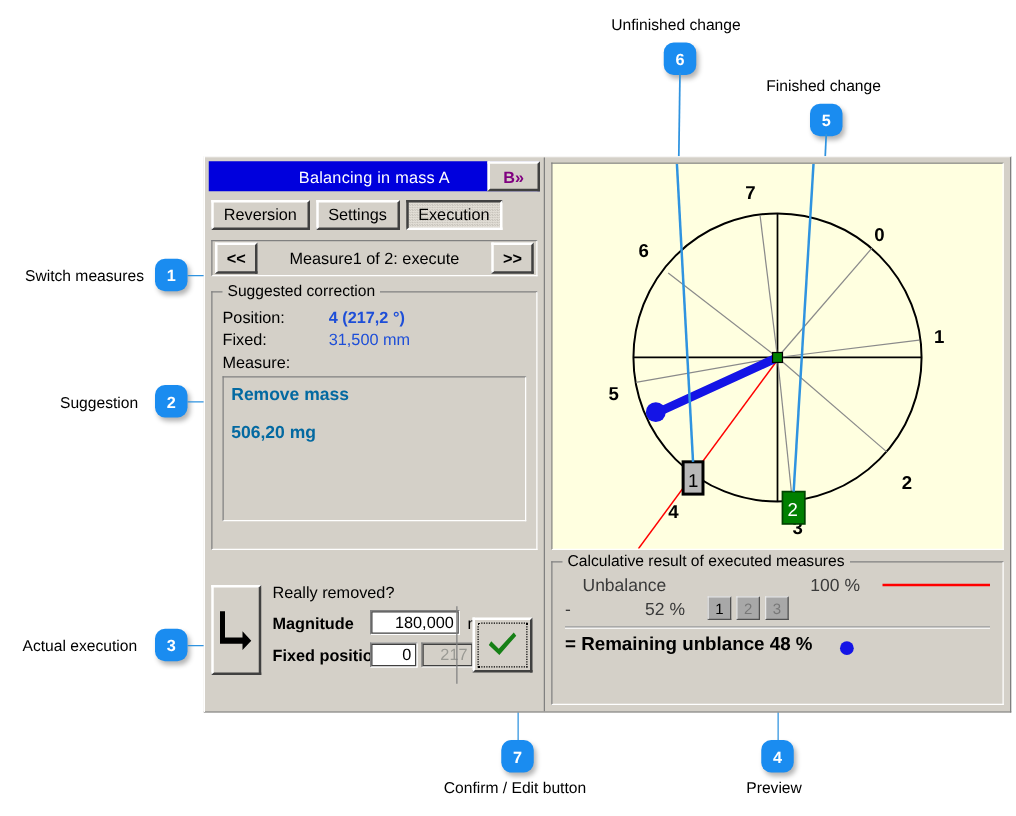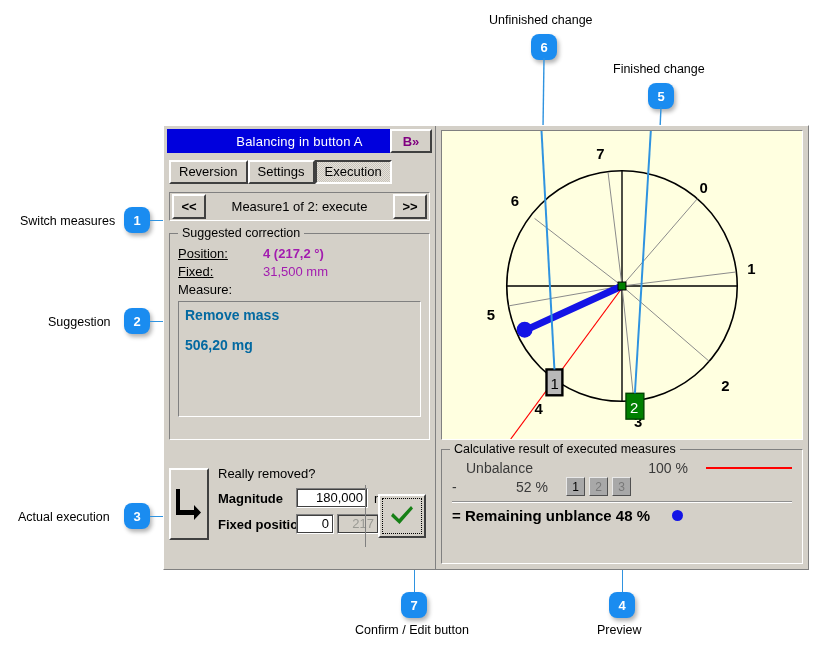--- a/index.html
+++ b/index.html
@@ -106,20 +106,21 @@
     border-top: 2px solid #ffffff;
     border-left: 2px solid #ffffff;
     border-right: 2px solid #404040;
     border-bottom: 2px solid #404040;
     box-sizing: border-box;
   }
 
   
   #tab-strip {
     display: flex;
+    gap: 5px;
     margin: 7px 0 0 5px;
   }
   .tab {
     font-size: 13px;
     padding: 2px 8px 3px 8px;
     background: #d4d0c8;
     border-top: 2px solid #ffffff;
     border-left: 2px solid #ffffff;
     border-right: 2px solid #404040;
     border-bottom: 2px solid #404040;
@@ -192,22 +193,22 @@
   #suggested-group {
     margin: 12px 5px 4px 5px;
     height: 207px;
     padding: 12px 8px 8px 8px;
   }
   .kv-row {
     display: flex;
     font-size: 13px;
     margin-bottom: 3px;
   }
-  .kv-key { width: 85px; color: #000; text-decoration: underline; }
-  .kv-val { color: #a21caf; text-align: right; }
+  .kv-key { width: 85px; color: #000; }
+  .kv-val { color: #1d4ed8; text-align: right; }
   .kv-val.bold { font-weight: bold; }
   #measure-label { font-size: 13px; margin-top: 1px; }
 
   #measure-box {
     margin-top: 4px;
     height: 116px;
     background: #d4d0c8;
     border-top: 1px solid #808080;
     border-left: 1px solid #808080;
     border-right: 1px solid #ffffff;
@@ -374,21 +375,21 @@
   }
   .badge.dim { color: #787878; }
   #result-divider {
     height: 1px;
     background: #ffffff;
     border-top: 1px solid #909090;
     margin: 5px 0 4px 0;
   }
   #remaining-row {
     display: flex;
-    align-items: center;
+    align-items: flex-end;
     font-size: 15px;
     font-weight: bold;
     color: #000;
   }
   #remaining-dot {
     width: 11px;
     height: 11px;
     border-radius: 50%;
     background: #1414e6;
     margin-left: 22px;
@@ -427,21 +428,21 @@
 
 <div class="leader leader-v" style="left:622px; top:568px; height:25px;"></div>
 <div class="callout" style="left:609px; top:592px;">4</div>
 <div class="anno-label" style="left:597px; top:624px;">Preview</div>
 
 <div id="app-window">
 
   <div class="left-pane">
 
     <div id="title-bar">
-      <span class="title-text">Balancing in button A</span>
+      <span class="title-text">Balancing in mass A</span>
       <div id="b-button">B»</div>
     </div>
 
     <div id="tab-strip">
       <div class="tab">Reversion</div>
       <div class="tab">Settings</div>
       <div class="tab active">Execution</div>
     </div>
 
     <div id="nav-bar">

